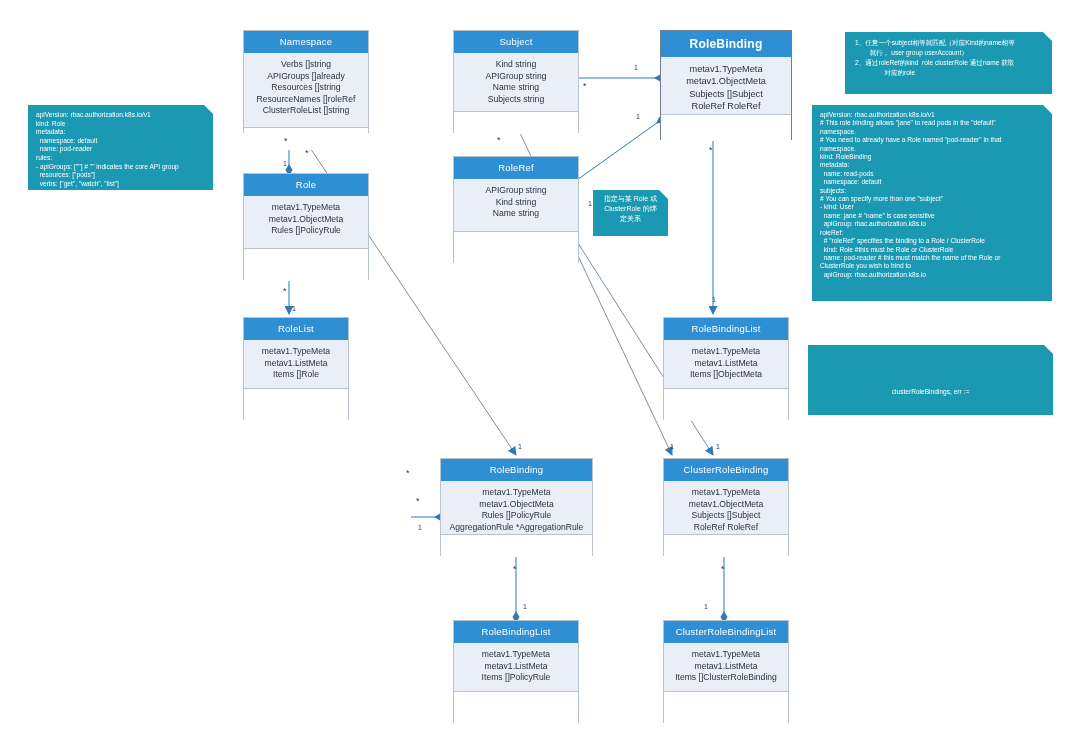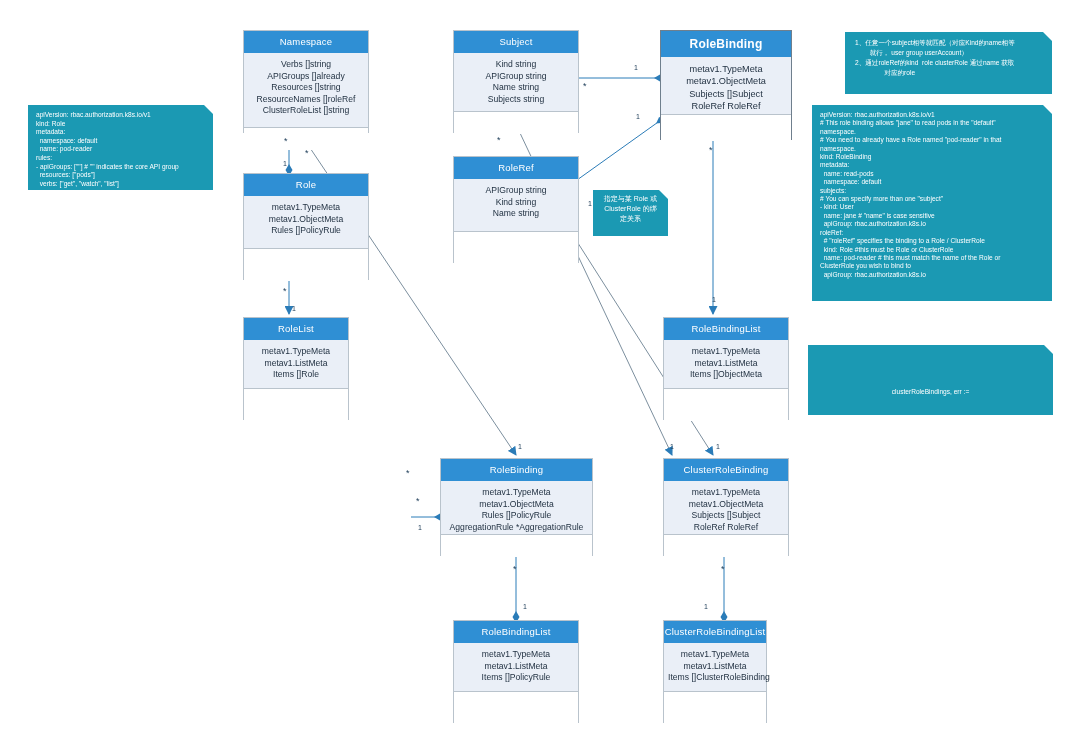--- a/index.html
+++ b/index.html
@@ -247,21 +247,21 @@
   <div class="uml" style="left:453px; top:620px; width:126px; height:103px;">
     <div class="hdr">RoleBindingList</div>
     <div class="body" style="height:49px;">
       <div>metav1.TypeMeta</div>
       <div>metav1.ListMeta</div>
       <div>Items []PolicyRule</div>
     </div>
     <div class="foot" style="height:32px;"></div>
   </div>
 
-  <div class="uml" style="left:663px; top:620px; width:104px; height:103px;">
+  <div class="uml" style="left:663px; top:620px; width:126px; height:103px;">
     <div class="hdr">ClusterRoleBindingList</div>
     <div class="body" style="height:49px;">
       <div>metav1.TypeMeta</div>
       <div>metav1.ListMeta</div>
       <div>Items []ClusterRoleBinding</div>
     </div>
     <div class="foot" style="height:32px;"></div>
   </div>
 
   <div class="note" style="left:28px; top:105px; width:185px; height:85px;">apiVersion: rbac.authorization.k8s.io/v1

